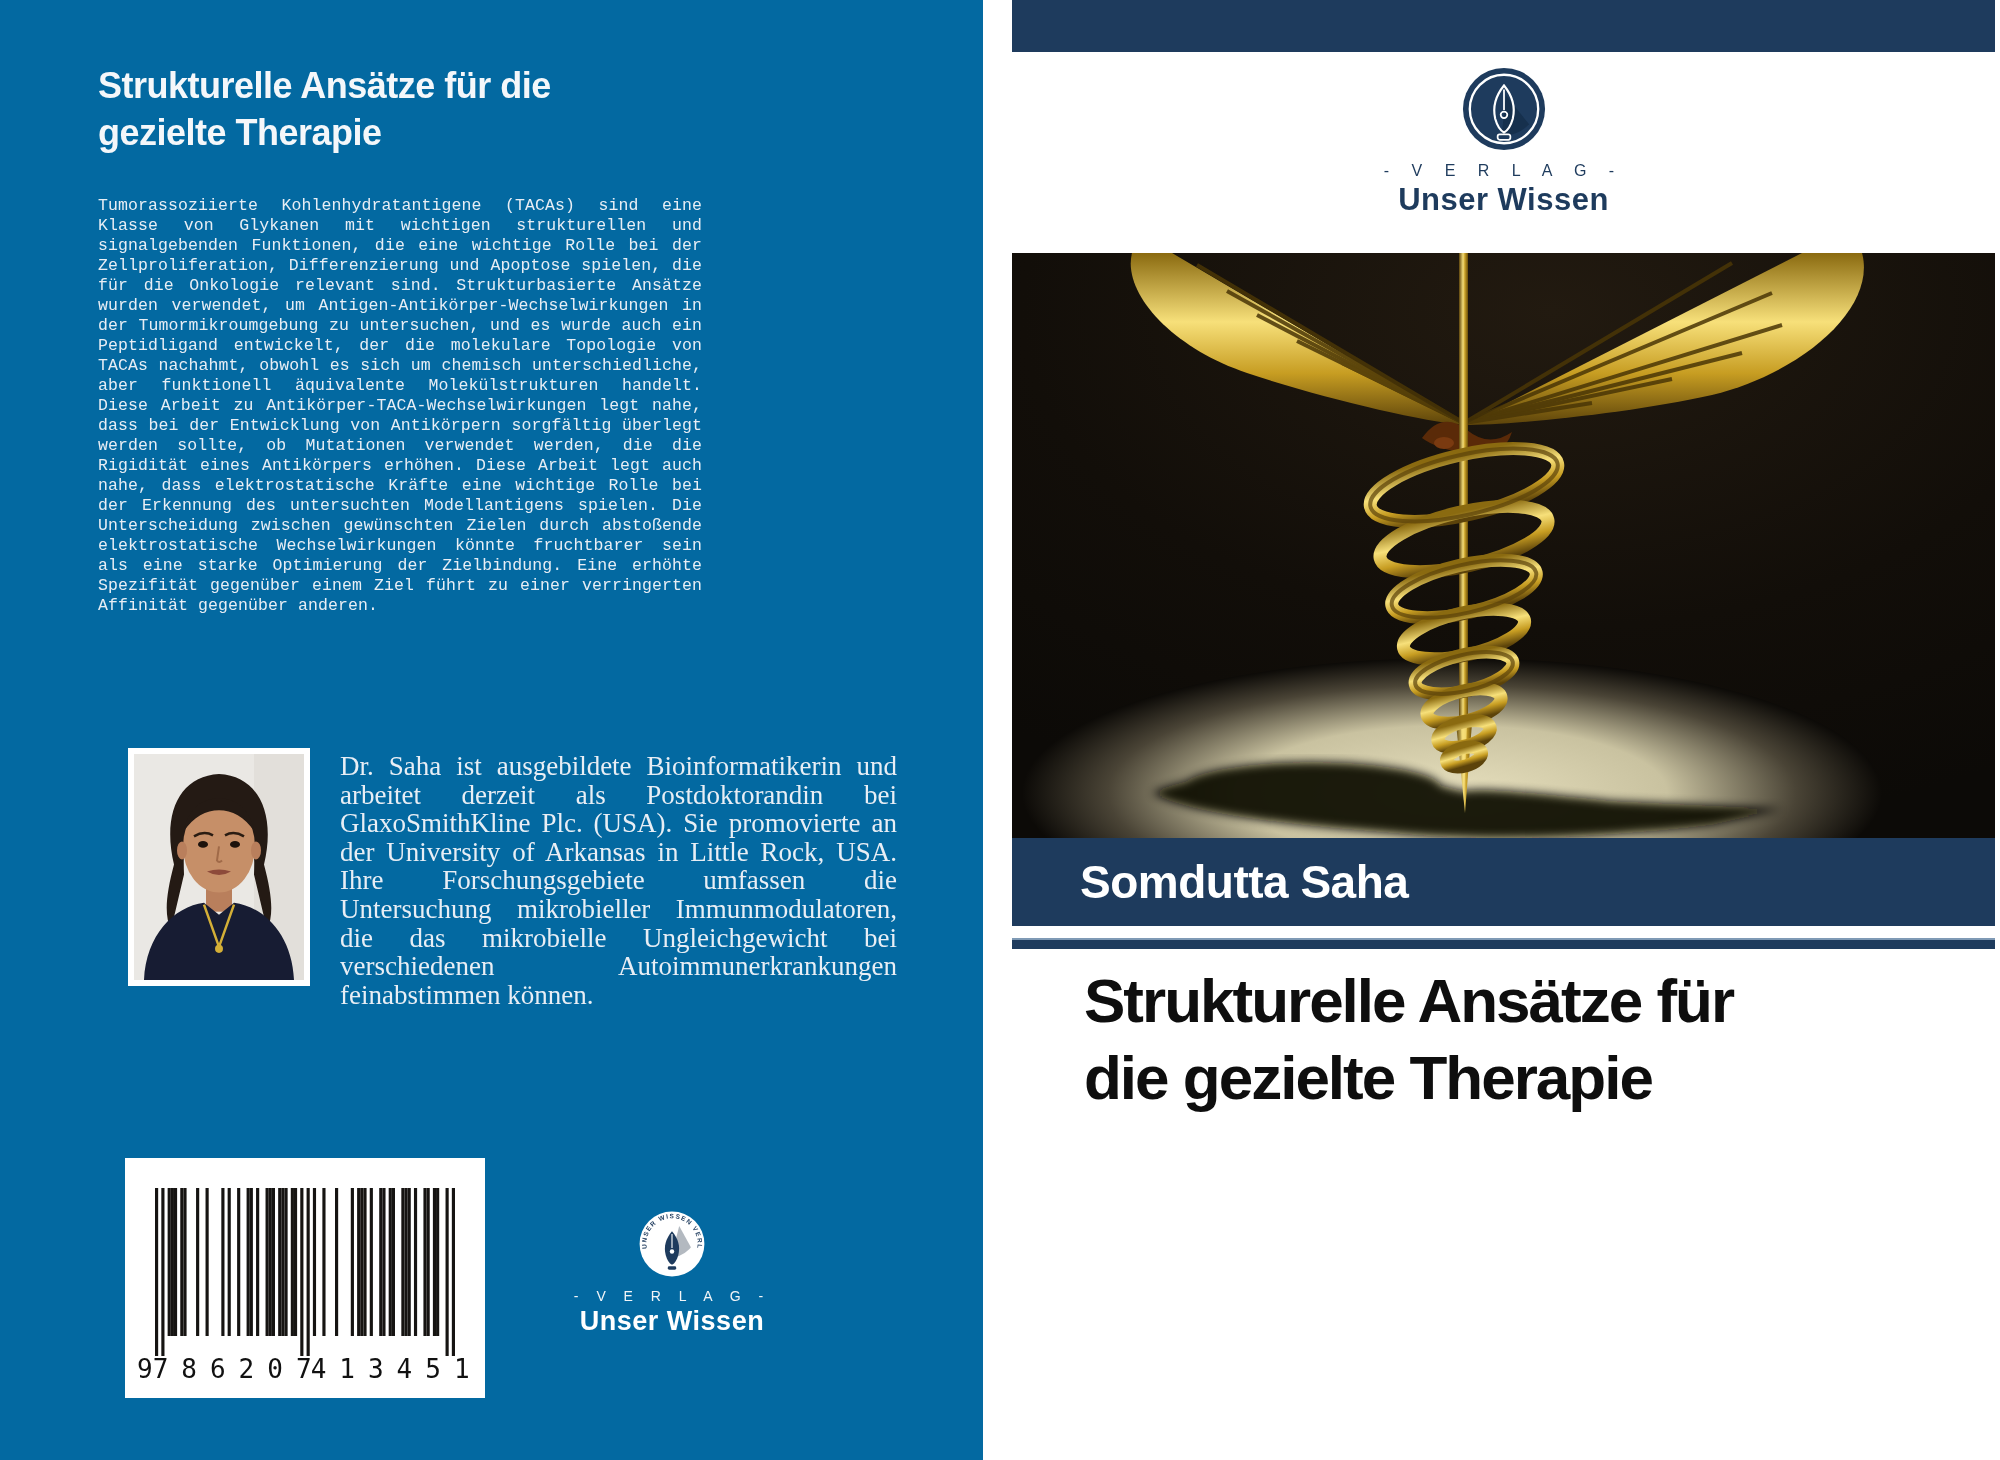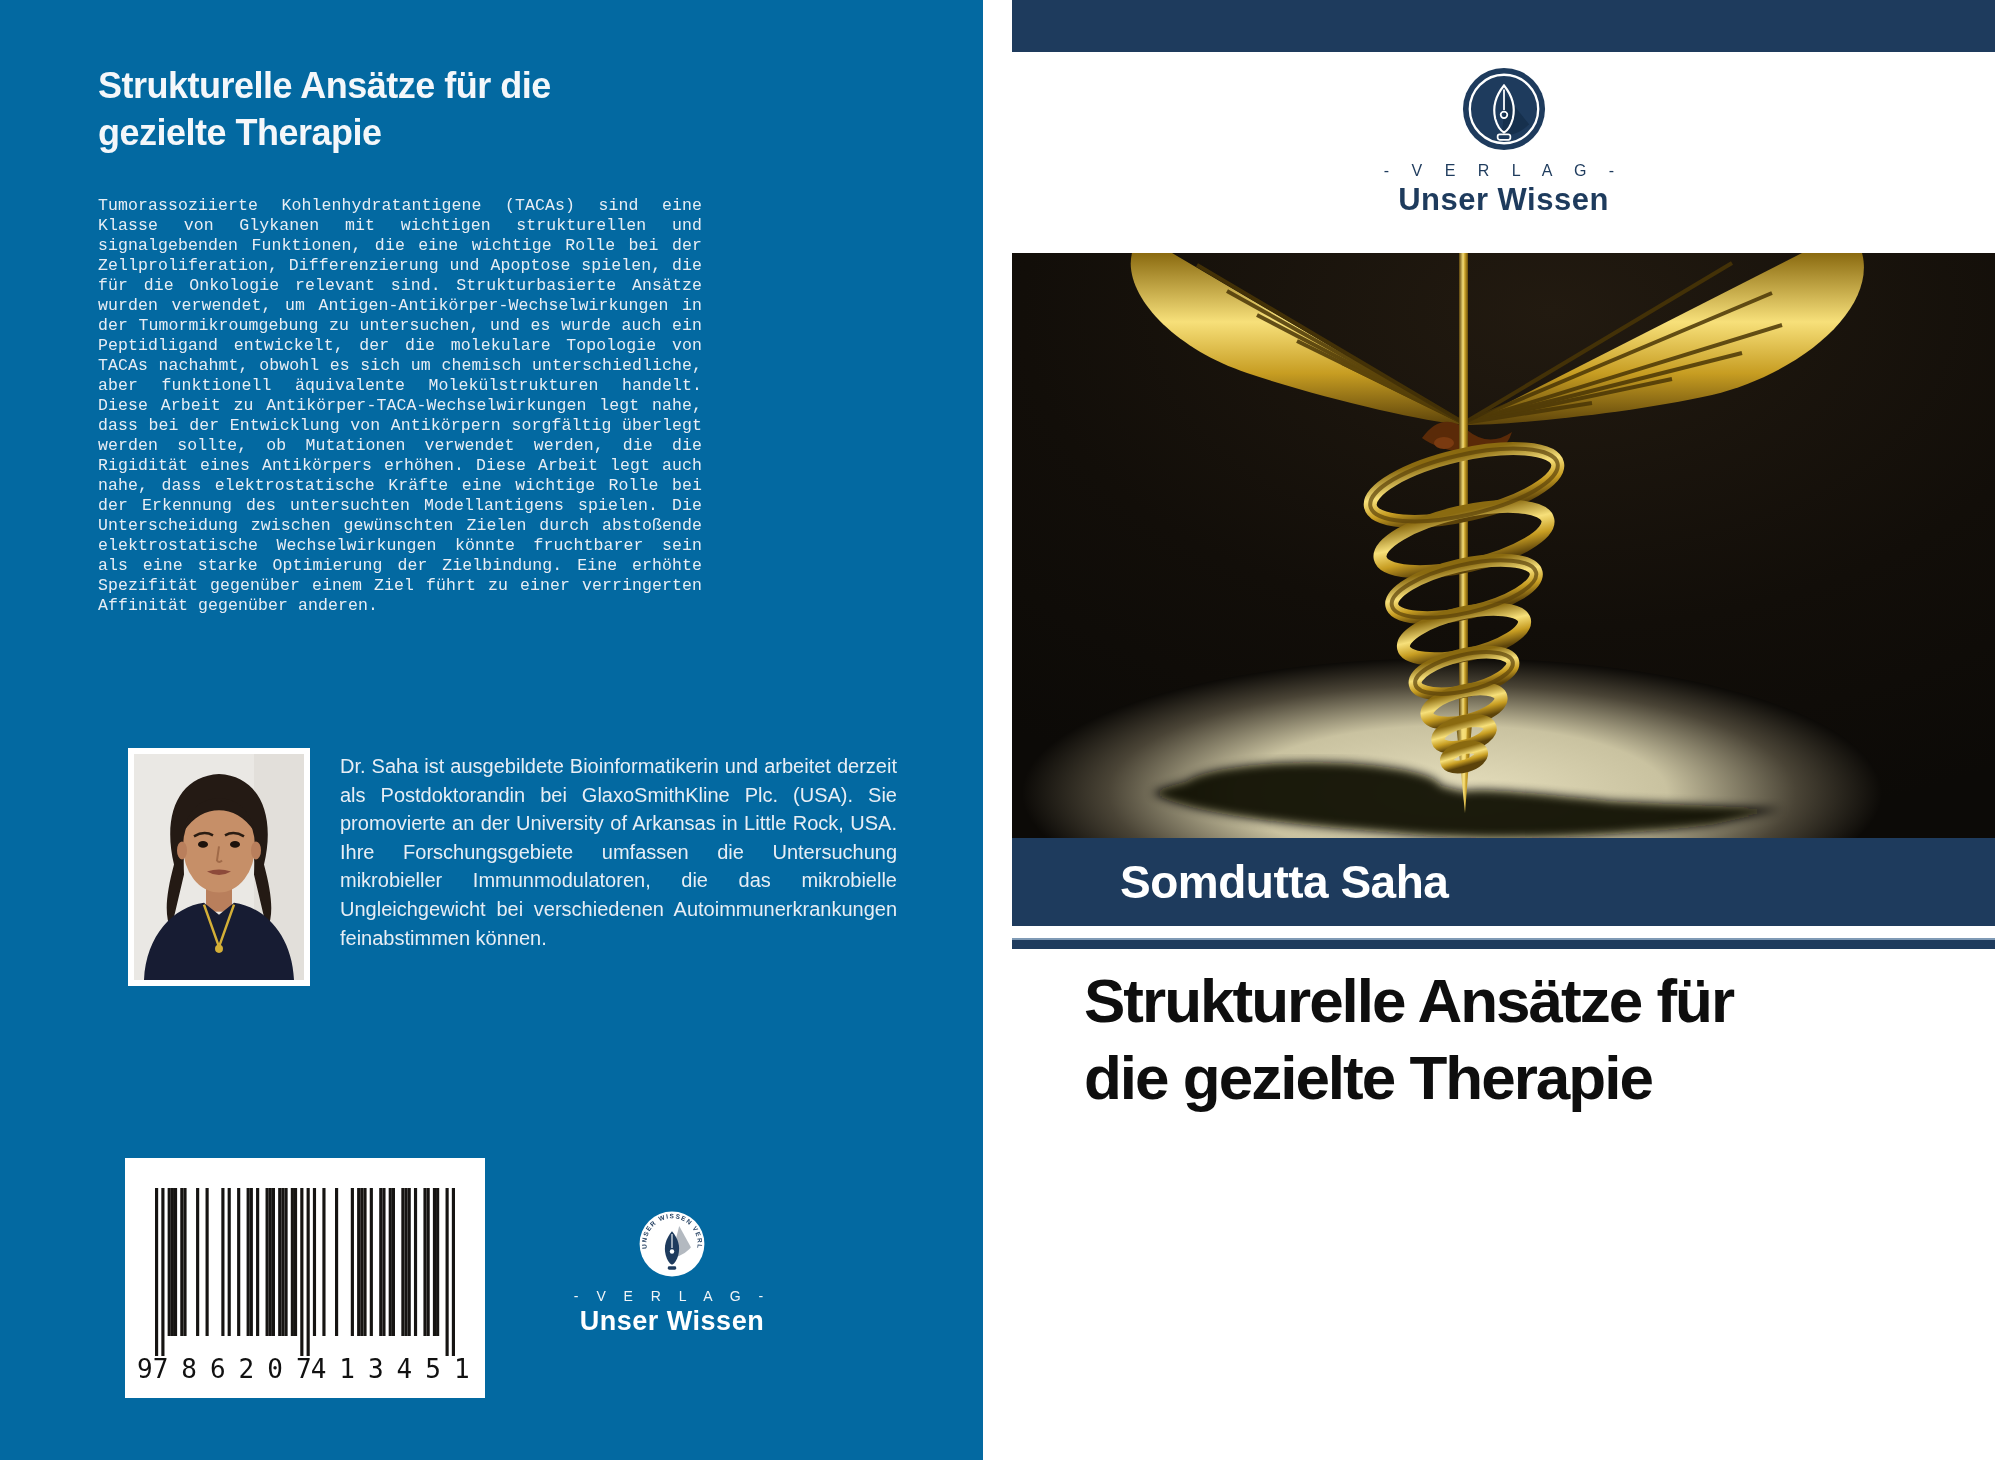--- a/index.html
+++ b/index.html
@@ -8,22 +8,22 @@
   #cover { position:relative; width:2000px; height:1460px; background:#ffffff; overflow:hidden; }
 
   
   #back { left:0; top:0; width:983px; height:1460px; background:#0369a1; }
   .back-title { left:98px; top:62px; width:620px; color:#f4f7fa; font-size:36px; font-weight:bold;
                 line-height:47px; letter-spacing:-0.5px; white-space:pre-line; }
   .back-body  { left:98px; top:196px; width:604px; color:#e8eef5; font-size:16.5px; line-height:20px;
                 text-align:justify; letter-spacing:0.1px;font-family:Liberation Mono, monospace; }
   .photo-frame { left:128px; top:748px; width:182px; height:238px; background:#ffffff; padding:6px; }
   .photo-frame svg { width:100%; height:100%; display:block; }
-  .back-bio  { left:340px; top:752px; width:557px; color:#e8eef5; font-size:20px; line-height:28.6px;
-               text-align:justify; }
+  .back-bio  { left:340px; top:752px; width:557px; color:#e8eef5; font-size:27px; line-height:28.6px;
+               text-align:justify;font-family:Liberation Serif, serif; }
 
   
   .barcode-box { left:125px; top:1158px; width:360px; height:240px; background:#ffffff; }
   .barcode-bars { position:absolute; left:30px; top:30px; width:300px; height:170px; }
   .barcode-digits { position:absolute; left:12px; top:196px; width:336px; display:flex; align-items:flex-start;
                     color:#111; font-family:"DejaVu Sans Mono", monospace; font-size:26px; }
   .barcode-digits .d1 { width:26px; }
   .barcode-digits .d2 { width:158px; letter-spacing:13px; }
   .barcode-digits .d3 { letter-spacing:13px; }
 
@@ -38,21 +38,21 @@
   .front-topband { left:0; top:0; width:983px; height:52px; background:#1e3b5d; }
   .front-logo { left:0; top:66px; width:983px; text-align:center; }
   .front-logo .emblem { width:86px; height:86px; display:inline-block; }
   .front-logo .verlag { margin-top:6px; font-size:16px; letter-spacing:9px; color:#1e3b5d; }
   .front-logo .name   { margin-top:2px; font-size:31px; font-weight:bold; color:#1e3b5d; letter-spacing:0.5px; }
 
   .front-photo { left:0; top:253px; width:983px; height:585px; background:#0c0a07; }
   .front-photo svg { width:100%; height:100%; display:block; }
 
   .author-band { left:0; top:838px; width:983px; height:88px; background:#1e3b5d; display:flex; align-items:center; }
-  .author-name { padding-left:108px; color:#ffffff; font-size:46px; font-weight:bold; letter-spacing:-0.5px; }
+  .author-name { padding-left:68px; color:#ffffff; font-size:46px; font-weight:bold; letter-spacing:-0.5px; }
 
   .front-rule { left:0; top:938px; width:983px; height:11px; background:#1e3b5d; border-top:2px solid #7f9ab5; }
 
   .front-title { left:72px; top:962px; width:880px; color:#0e0e0e; font-size:62px; font-weight:bold;
                  line-height:77px; letter-spacing:-2px; white-space:pre-line; }
   .front-subtitle { left:74px; top:1150px; width:760px; color:#1c1c1c; font-size:32px; font-style:italic;
                     line-height:48px; letter-spacing:-0.5px; white-space:pre-line; }
 </style>
 </head>
 <body>

